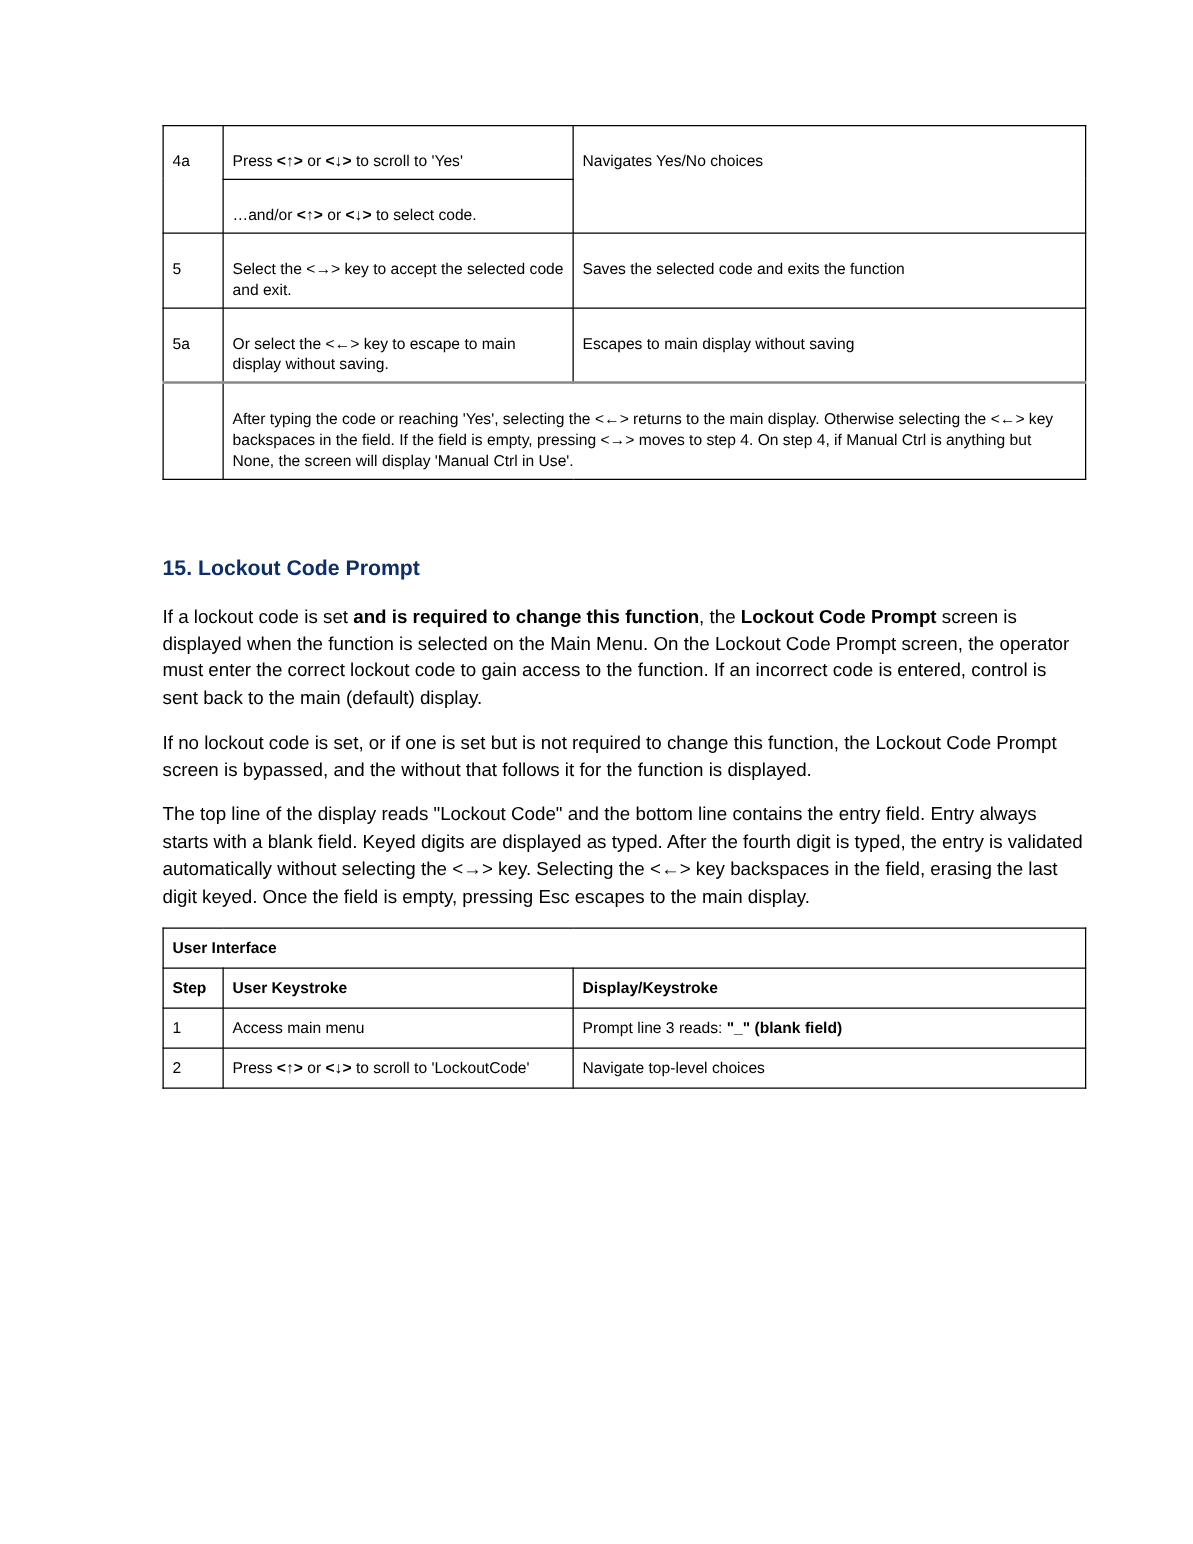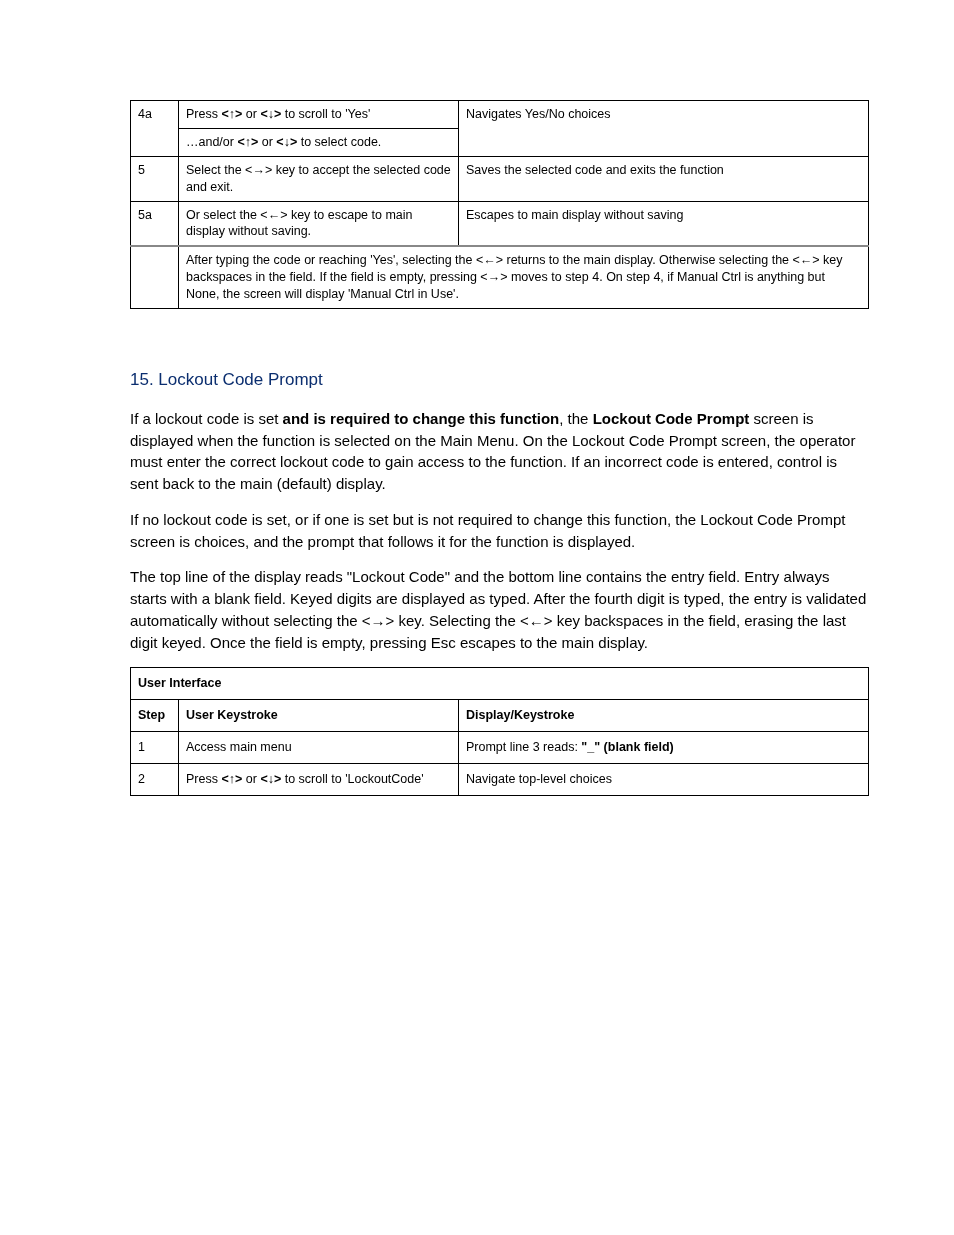--- a/index.html
+++ b/index.html
@@ -16,38 +16,38 @@
     padding: 100px 85px 40px 130px;
   }
   table {
     border-collapse: collapse;
     width: 100%;
     font-size: 12.5px;
     table-layout: fixed;
   }
   td {
     border: 1px solid #000;
-    padding: 5px 7px 5px 7px;
+    padding: 20px 7px 5px 7px;
     vertical-align: top;
     text-align: left;
   }
   .step-col {
     width: 48px;
     text-align: left;
   }
   .action-col {
     width: 280px;
   }
   .display-col {
   }
   .bold {
     font-weight: bold;
   }
   h2.section {
-    font-weight: normal;
+    font-weight: bold;
     font-size: 17px;
     margin-top: 60px;
     margin-bottom: 16px;
   }
   p.block {
     margin-top: 14px;
     margin-bottom: 14px;
   }
   .arrow {
     font-family: inherit;
@@ -122,21 +122,21 @@
       </tr>
     </tbody>
   </table>
 
   <h2 class="section color-navy">15.  Lockout Code Prompt</h2>
 
   <p class="block para">
     <span>If a lockout code is set </span><span class="bold">and is required to change this function</span><span>, the </span><span class="bold">Lockout Code Prompt</span><span> screen is displayed when the function is selected on the Main Menu. On the Lockout Code Prompt screen, the operator must enter the correct lockout code to gain access to the function. If an incorrect code is entered, control is sent back to the main (default) display.</span>
   </p>
 
-  <p class="block para">If no lockout code is set, or if one is set but is not required to change this function, the Lockout Code Prompt screen is choices, and the prompt that follows it for the function is displayed.</p>
+  <p class="block para">If no lockout code is set, or if one is set but is not required to change this function, the Lockout Code Prompt screen is bypassed, and the without that follows it for the function is displayed.</p>
 
   <p class="block para">
     <span>The top line of the display reads "Lockout Code" and the bottom line contains the entry field. Entry always starts with a blank field. Keyed digits are displayed as typed. After the fourth digit is typed, the entry is validated automatically without selecting the &lt;</span><span class="bold arrow">→</span><span>&gt; key. Selecting the &lt;</span><span class="bold arrow">←</span><span>&gt; key backspaces in the field, erasing the last digit keyed. Once the field is empty, pressing Esc escapes to the main display.</span>
   </p>
 
   <table class="t2">
     <colgroup>
       <col class="step-col">
       <col class="action-col">
       <col class="display-col">

